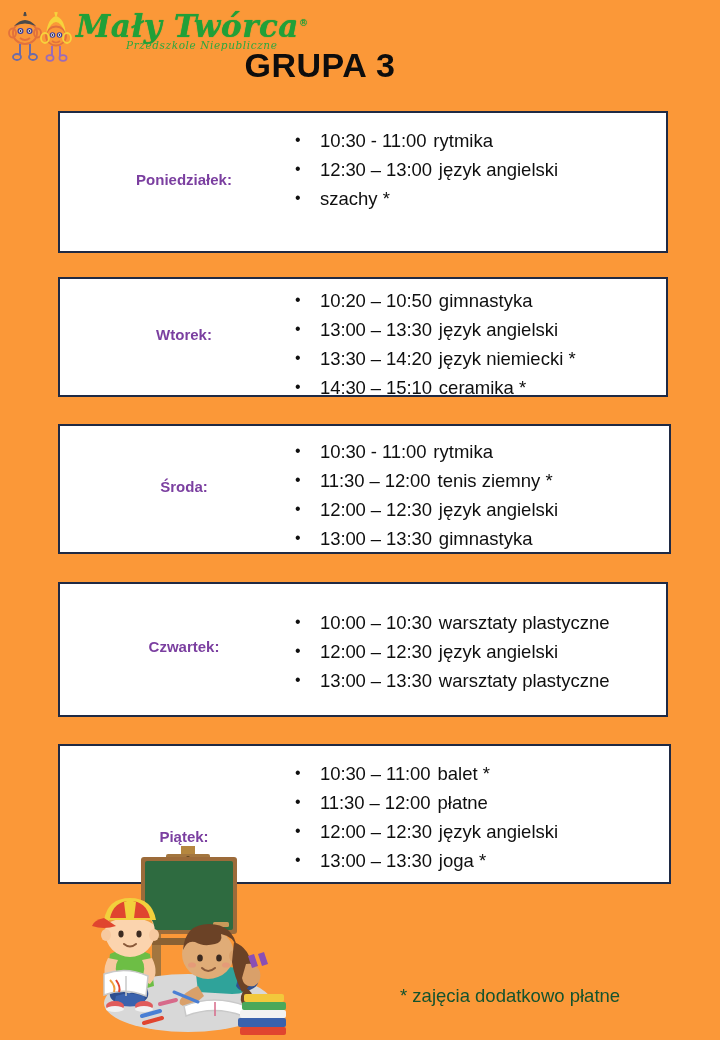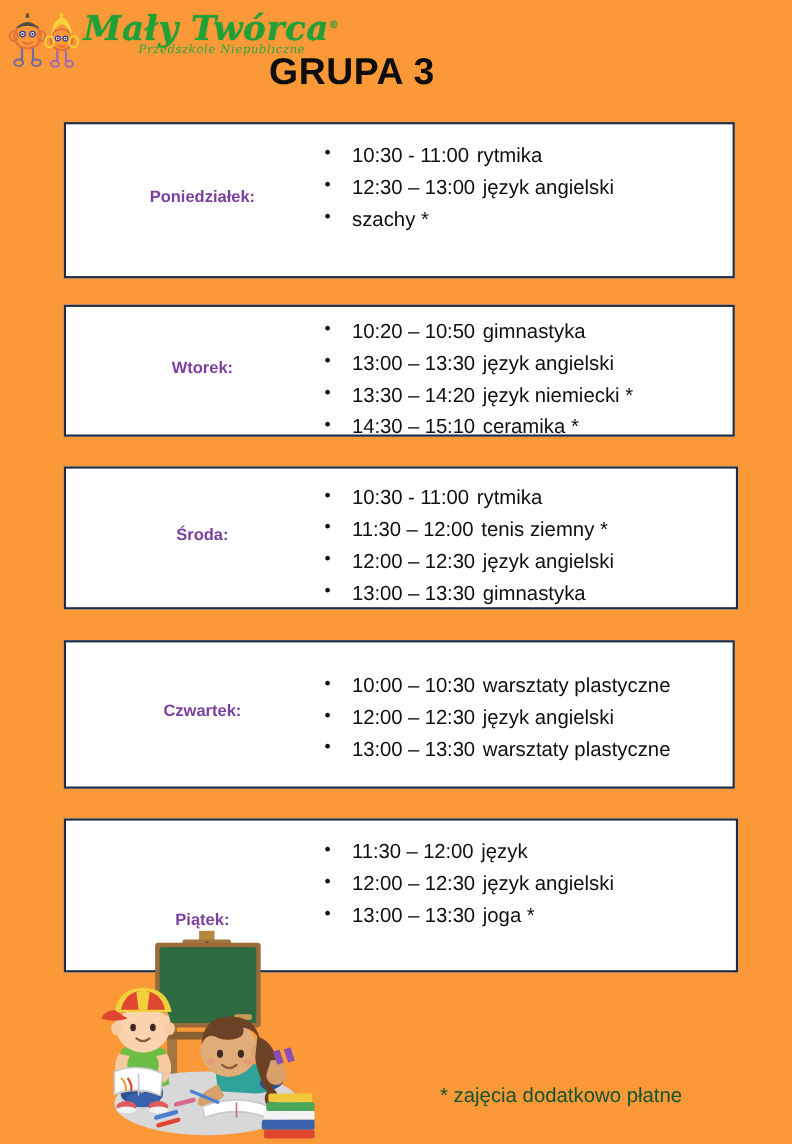--- a/index.html
+++ b/index.html
@@ -251,21 +251,24 @@
     <li class="lesson-item">
       <span class="lesson-time">13:00 – 13:30</span><span class="lesson-name">warsztaty plastyczne</span>
     </li>
   </ul>
 </div>
 
 <div class="day-card" style="left:58px; top:744px; width:613px; height:140px;">
   <div class="day-label" style="top: 56.5px; transform: none; margin-top: 25px;">Piątek:</div>
   <ul class="lesson-list" style="top:13px;">
     <li class="lesson-item">
-      <span class="lesson-time">11:30 – 12:00</span><span class="lesson-name">język</span>
+      <span class="lesson-time">10:30 – 11:00</span><span class="lesson-name">balet *</span>
+    </li>
+    <li class="lesson-item">
+      <span class="lesson-time">11:30 – 12:00</span><span class="lesson-name">płatne</span>
     </li>
     <li class="lesson-item">
       <span class="lesson-time">12:00 – 12:30</span><span class="lesson-name">język angielski</span>
     </li>
     <li class="lesson-item">
       <span class="lesson-time">13:00 – 13:30</span><span class="lesson-name">joga *</span>
     </li>
   </ul>
 </div>
 

